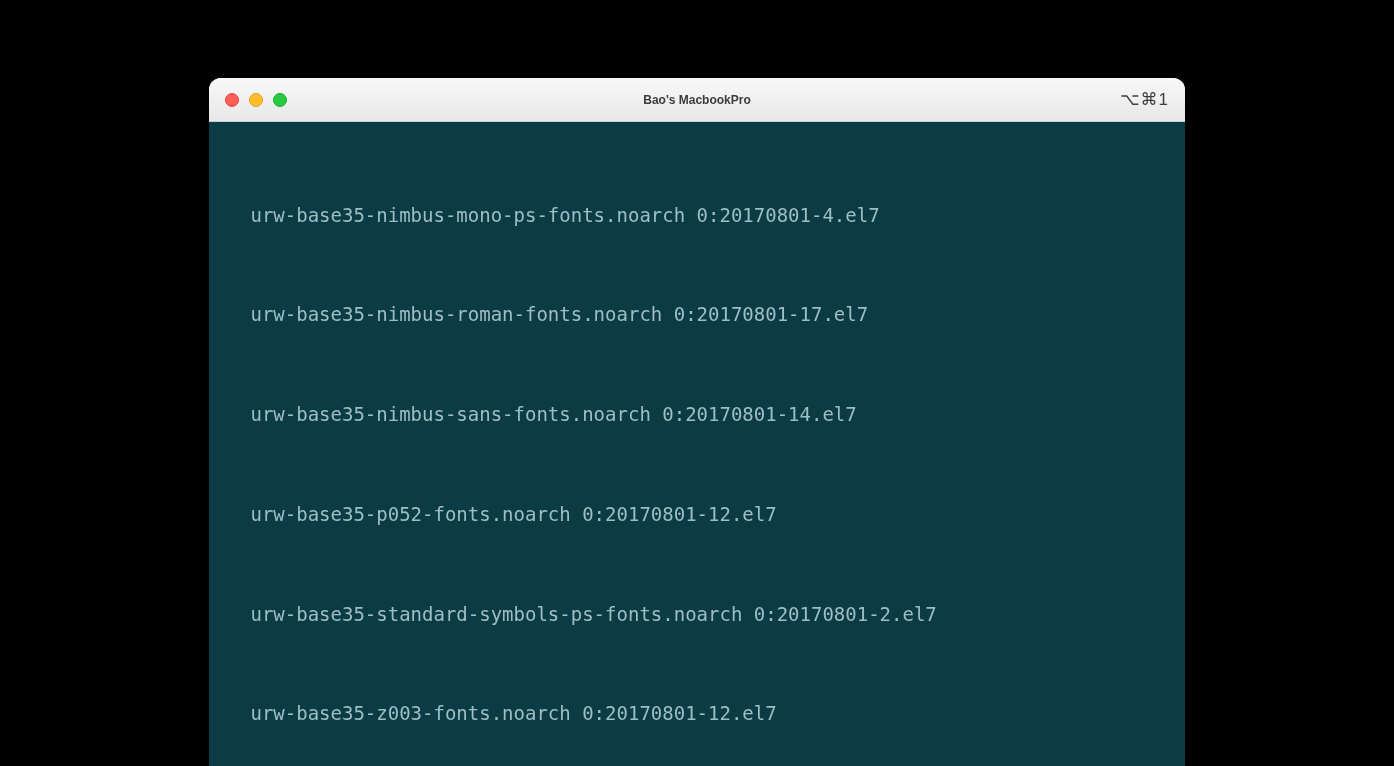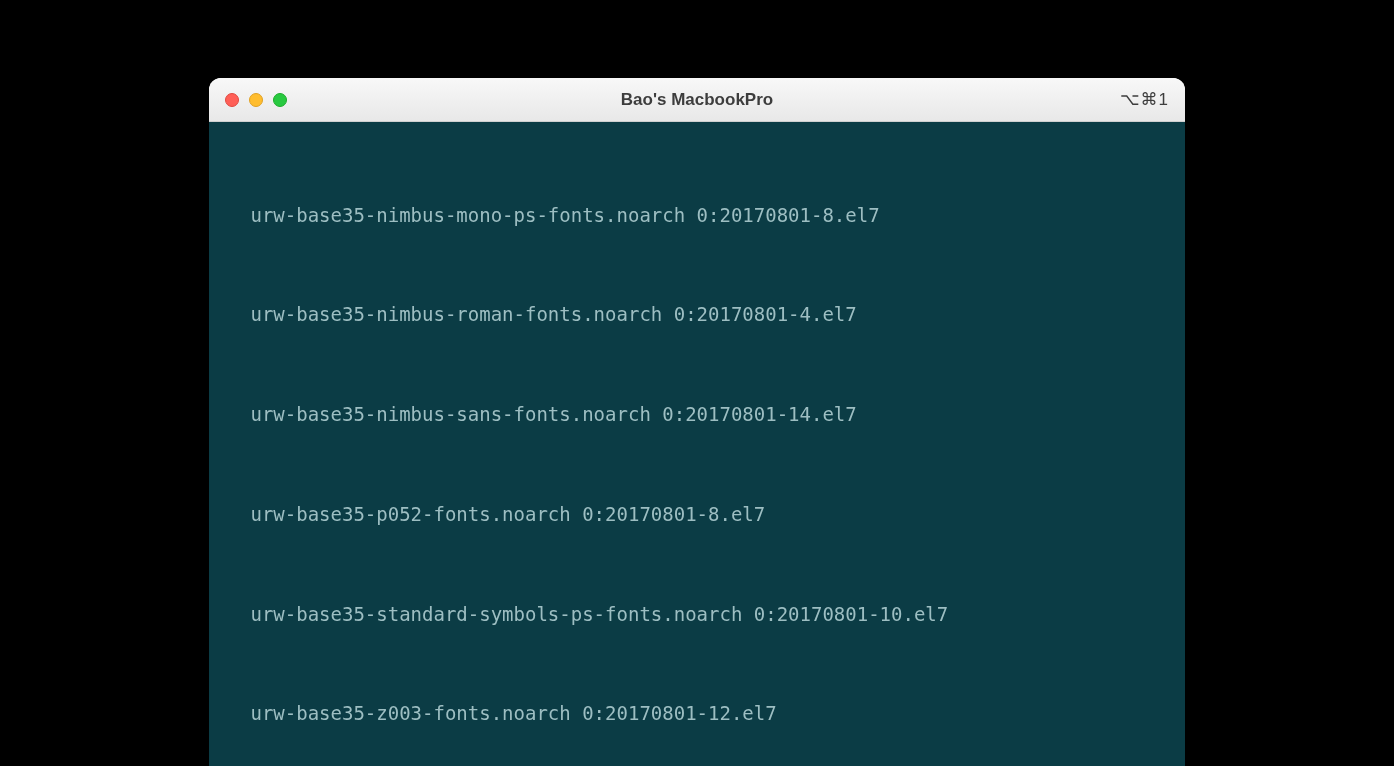--- a/index.html
+++ b/index.html
@@ -43,21 +43,21 @@
       height: 14px;
       border-radius: 50%;
     }
     .tl-close { background: #ff5f57; border: 0.5px solid #e04940; }
     .tl-min { background: #ffbd2e; border: 0.5px solid #dfa023; }
     .tl-max { background: #28c940; border: 0.5px solid #1dad2b; }
     .window-title {
       position: absolute;
       left: 50%;
       transform: translateX(-50%);
-      font-size: 17px;
+      font-size: 12px;
       font-weight: 600;
       color: #3d3d3d;
     }
     .titlebar-right {
       margin-left: auto;
       font-size: 17px;
       color: #3d3d3d;
       letter-spacing: 1px;
       font-weight: 400;
     }
@@ -86,25 +86,25 @@
     <div class="traffic-lights">
       <div class="traffic-light tl-close"></div>
       <div class="traffic-light tl-min"></div>
       <div class="traffic-light tl-max"></div>
     </div>
     <div class="window-title">Bao's MacbookPro</div>
     <div class="titlebar-right">⌥⌘1</div>
   </div>
   <div class="terminal-body">
     <div class="terminal-content">
-      <div class="indent">urw-base35-nimbus-mono-ps-fonts.noarch 0:20170801-8.el7</div>
-      <div class="indent">urw-base35-nimbus-roman-fonts.noarch 0:20170801-4.el7</div>
+      <div class="indent">urw-base35-nimbus-mono-ps-fonts.noarch 0:20170801-4.el7</div>
+      <div class="indent">urw-base35-nimbus-roman-fonts.noarch 0:20170801-17.el7</div>
       <div class="indent">urw-base35-nimbus-sans-fonts.noarch 0:20170801-14.el7</div>
-      <div class="indent">urw-base35-p052-fonts.noarch 0:20170801-8.el7</div>
-      <div class="indent">urw-base35-standard-symbols-ps-fonts.noarch 0:20170801-10.el7</div>
+      <div class="indent">urw-base35-p052-fonts.noarch 0:20170801-12.el7</div>
+      <div class="indent">urw-base35-standard-symbols-ps-fonts.noarch 0:20170801-2.el7</div>
       <div class="indent">urw-base35-z003-fonts.noarch 0:20170801-12.el7</div>
       
       
       
       
       
       
       
       
     </div>

